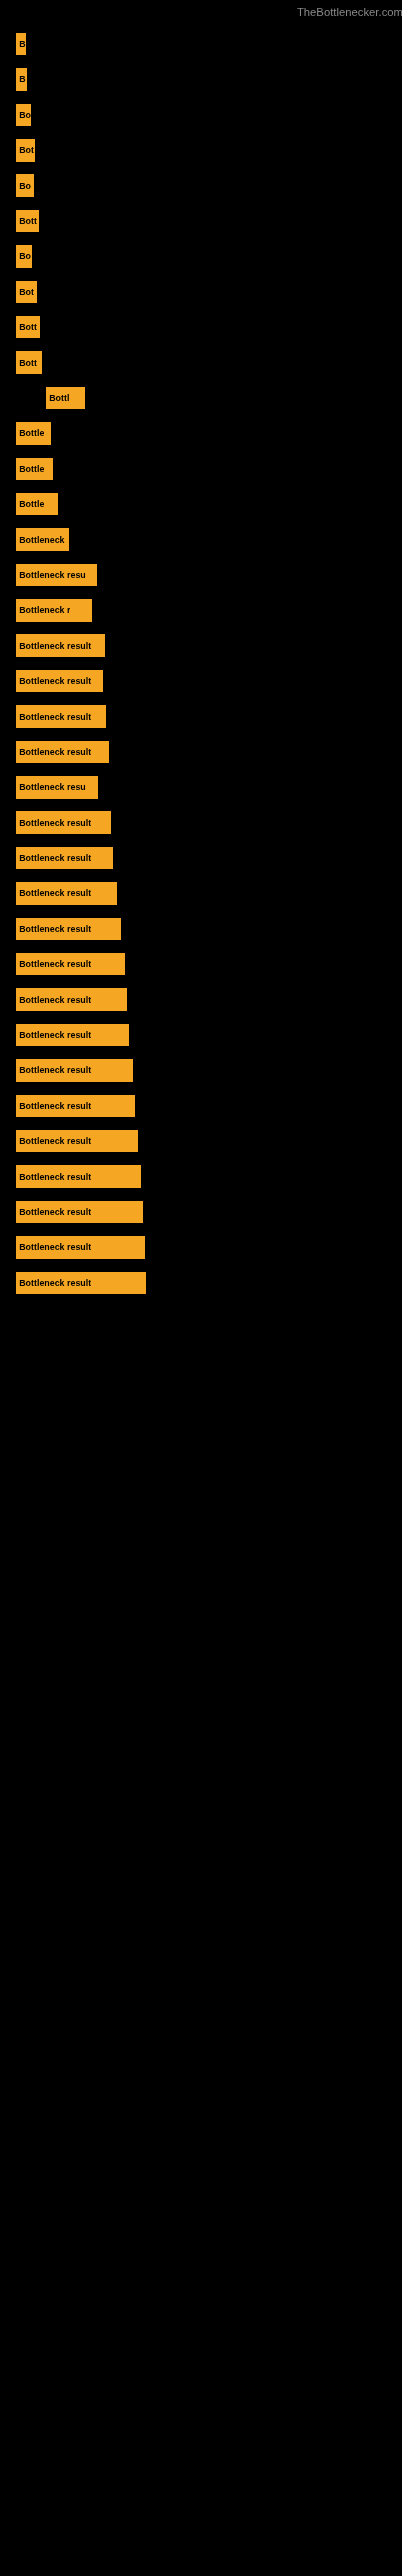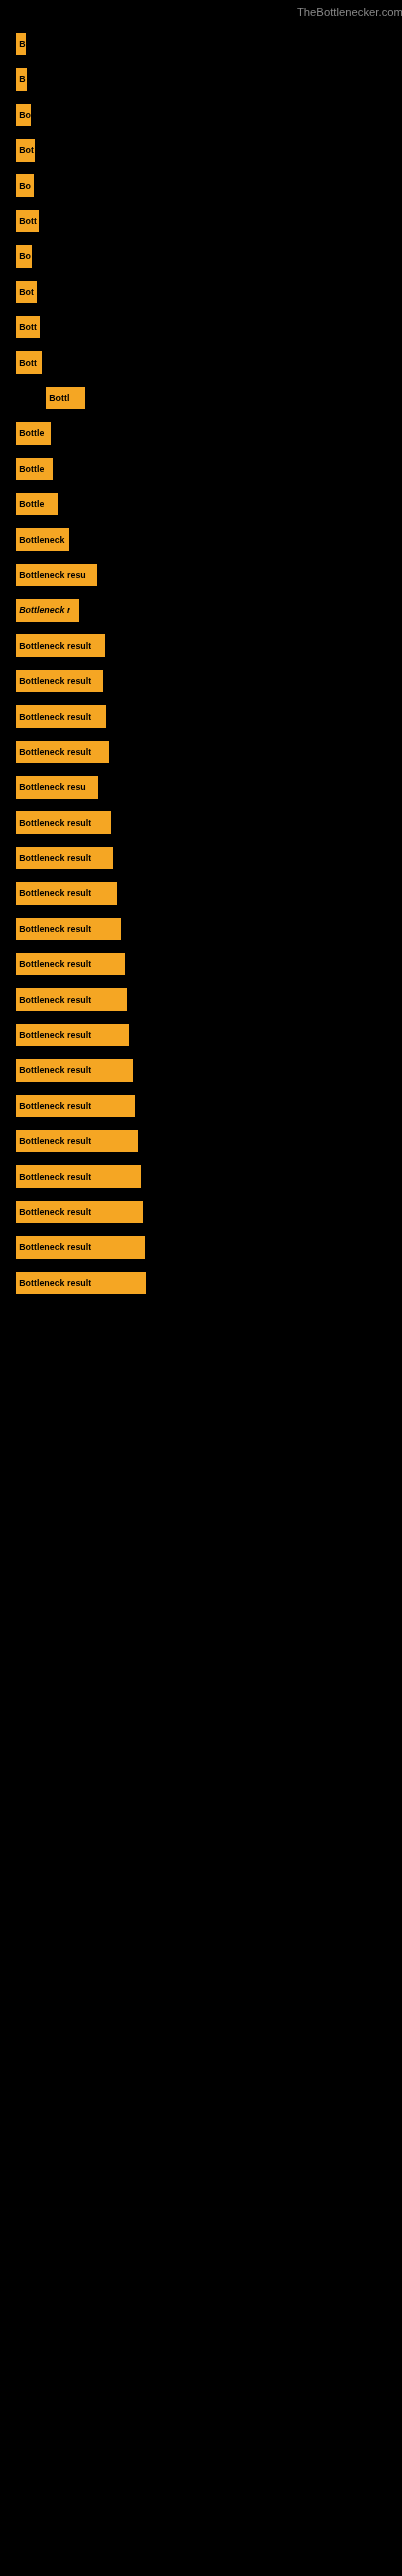--- a/index.html
+++ b/index.html
@@ -129,21 +129,21 @@
       <div class="bar" style="width: 53px; text-align: right;">
         <span class="bar-label">Bottleneck</span>
       </div>
     </div>
     <div class="bar-row">
       <div class="bar" style="width: 81px;">
         <span class="bar-label">Bottleneck resu</span>
       </div>
     </div>
     <div class="bar-row">
-      <div class="bar" style="width: 63px; font-style: italic;">
+      <div class="bar" style="width: 76px;">
         <span class="bar-label">Bottleneck r</span>
       </div>
     </div>
     <div class="bar-row">
       <div class="bar" style="width: 89px;">
         <span class="bar-label">Bottleneck result</span>
       </div>
     </div>
     <div class="bar-row">
       <div class="bar" style="width: 87px;">

